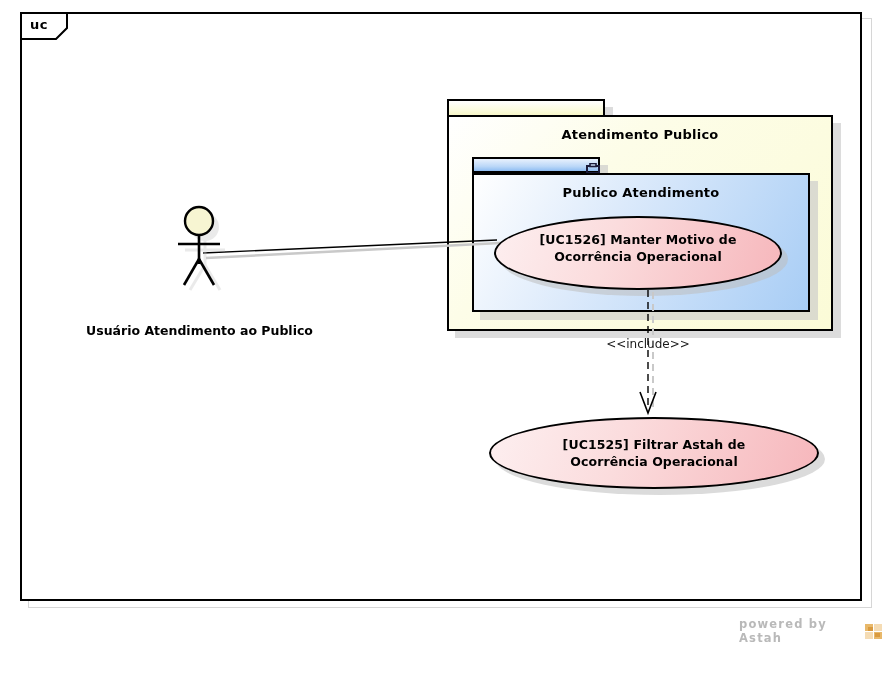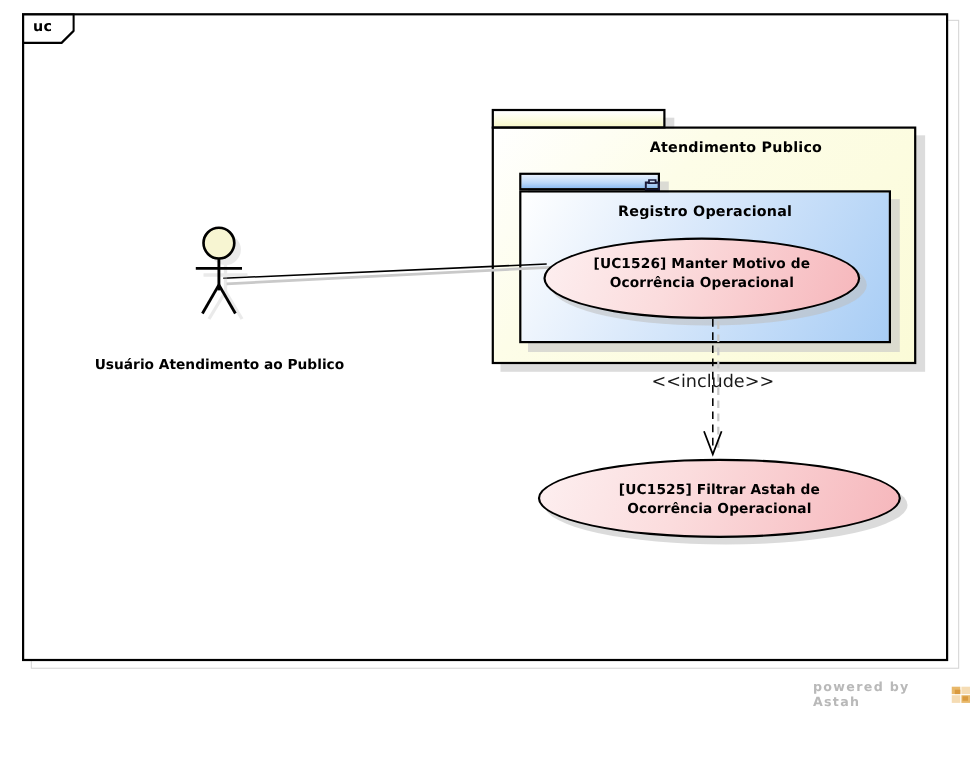--- a/index.html
+++ b/index.html
@@ -141,21 +141,21 @@
     text-align: center;
     font-size: 12.5px;
     font-weight: bold;
     white-space: nowrap;
     margin-top: 40px;
   }
 
   
   .include-label {
     position: absolute;
-    font-size: 16px;
+    font-size: 12px;
     text-align: center;
     white-space: nowrap;
     color: #1a1a1a;
   }
 
   
   .watermark {
     position: absolute;
     display: flex;
     align-items: center;
@@ -192,35 +192,35 @@
       <path d="M1,1 L47,1 L47,16 L36,27 L1,27 Z" fill="#ffffff" stroke="#000000" stroke-width="2"></path>
     </svg>
   </div>
   <div class="frame-tab-label">uc</div>
 
   <div class="pkg">
     <div class="pkg-shadow" style="left:455px; top:107px; width:158px; height:18px;"></div>
     <div class="pkg-shadow" style="left:455px; top:123px; width:386px; height:215px;"></div>
     <div class="pkg-tab pkg-outer-tab" style="left:447px; top:99px; width:158px; height:18px;"></div>
     <div class="pkg-body pkg-outer-body" style="left:447px; top:115px; width:386px; height:216px;"></div>
-    <div class="pkg-title" style="left:447px; top:127px; width:386px;padding-left:29px;">Atendimento Publico</div>
+    <div class="pkg-title" style="left:447px; top:127px; width:386px;">Atendimento Publico</div>
   </div>
 
   <div class="pkg">
     <div class="pkg-shadow" style="left:480px; top:165px; width:128px; height:16px;"></div>
     <div class="pkg-shadow" style="left:480px; top:181px; width:338px; height:139px;"></div>
     <div class="pkg-tab pkg-inner-tab" style="left:472px; top:157px; width:128px; height:16px;"></div>
     <div class="pkg-icon" style="left:586px; top:159px;">
       <svg width="14" height="11" viewBox="0 0 14 11">
         <rect x="1" y="3" width="12" height="7" fill="none" stroke="#1b1b3a" stroke-width="2"></rect>
         <rect x="4" y="0.5" width="6" height="3" fill="#cfe2fa" stroke="#1b1b3a" stroke-width="1.6"></rect>
       </svg>
     </div>
     <div class="pkg-body pkg-inner-body" style="left:472px; top:173px; width:338px; height:139px;"></div>
-    <div class="pkg-title" style="left:472px; top:185px; width:338px;">Registro Operacional</div>
+    <div class="pkg-title" style="left:472px; top:185px; width:338px;">Publico Atendimento</div>
   </div>
 
   <svg class="overlay">
     <line x1="206" y1="258" x2="500" y2="243" stroke="#c9c9c9" stroke-width="2.5"></line>
     <line x1="203" y1="253" x2="497" y2="240" stroke="#000000" stroke-width="1.4"></line>
   </svg>
 
   <div class="uc">
     <div class="uc-shadow" style="left:500px; top:222px; width:288px; height:74px;"></div>
     <div class="uc-ellipse" style="left:494px; top:216px; width:288px; height:74px;"></div>

